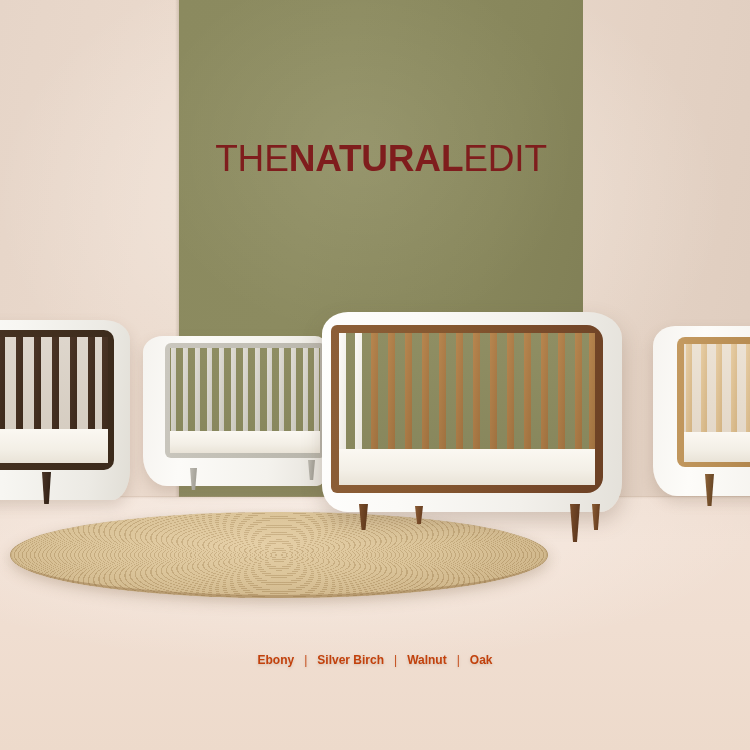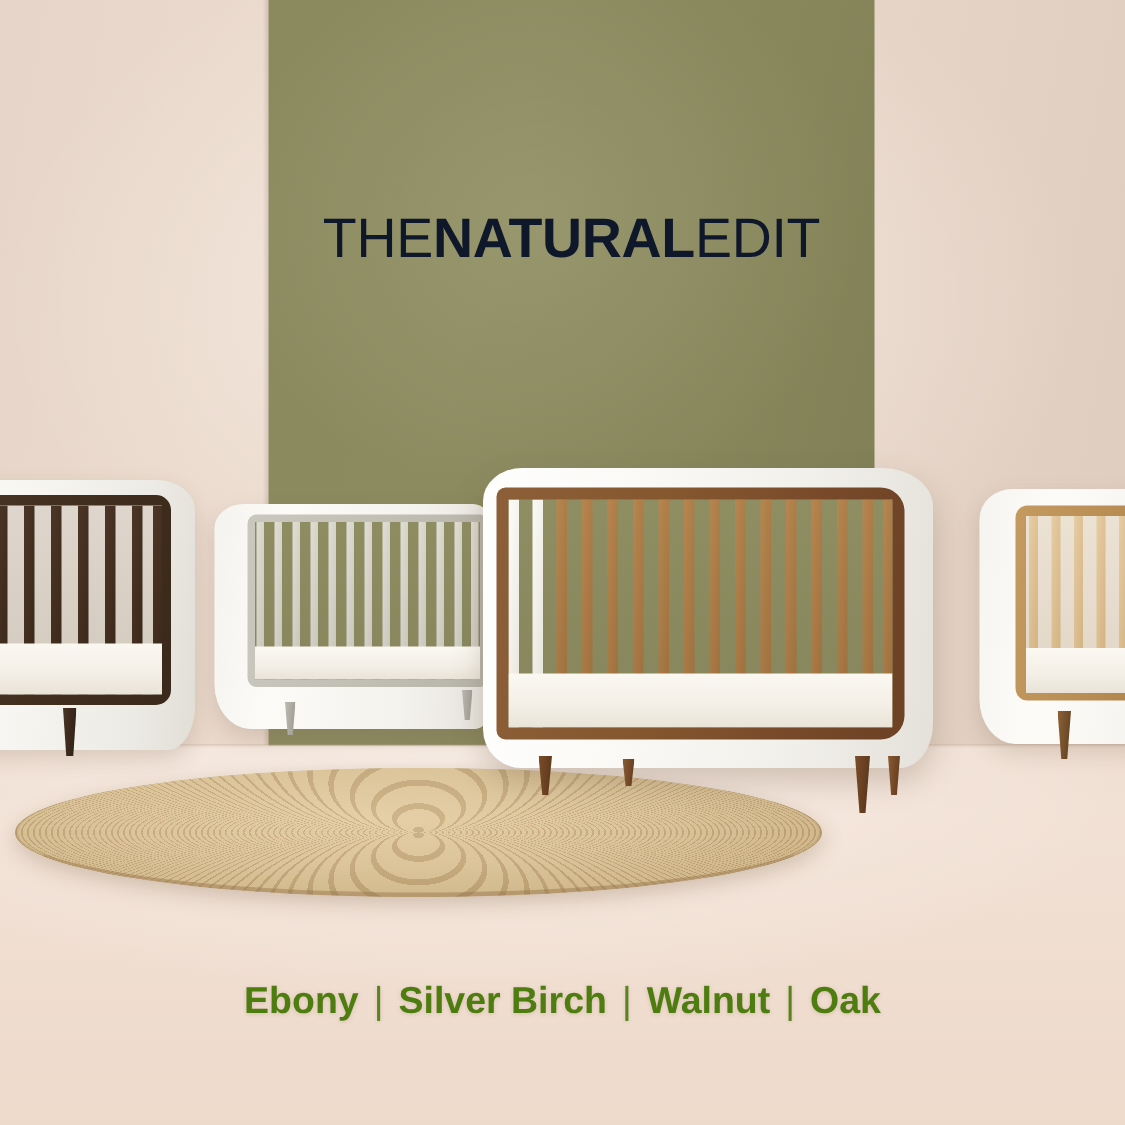--- a/index.html
+++ b/index.html
@@ -37,21 +37,21 @@
       linear-gradient(180deg,#efded2 0%,#f1e0d4 18%,#f0ded1 52%,#eddacb 100%);
   }
   .floor-line{
     position:absolute;left:0;width:750px;height:3px;
     background:linear-gradient(180deg,rgba(190,165,145,.30),rgba(190,165,145,0));
   }
 
   
   .title-wrap{position:absolute;text-align:center;left:179px;width:404px;}
   .headline{
-    color:#0f172a;font-size:37px;line-height:1;white-space:nowrap;
+    color:#7f1d1d;font-size:37px;line-height:1;white-space:nowrap;
     letter-spacing:-0.2px;
     text-align:center;
   }
   .headline .lt{font-weight:300;}
   .headline .bd{font-weight:700;}
   .subline{
     color:#fbf7f0;font-size:20px;font-weight:300;
     letter-spacing:12.5px;margin-top:17px;padding-left:13px;white-space:nowrap;
   }
 
@@ -95,21 +95,21 @@
   }
   .leg{position:absolute;}
   .brand{
     position:absolute;color:rgba(150,135,120,.45);
     font-size:5px;letter-spacing:.6px;font-weight:700;
   }
 
   
   .caption{
     position:absolute;left:0;width:750px;text-align:center;
-    color:#4d7c0f;font-size:25px;font-weight:700;white-space:nowrap;
+    color:#c2410c;font-size:12px;font-weight:700;white-space:nowrap;
     text-shadow:0 1px 3px rgba(150,110,85,.28);
   }
   .caption .sep{font-weight:400;opacity:.92;padding:0 8px;}
   .caption .w{padding:0 2px;}
 </style>
 </head>
 <body>
 
 <div id="scene">
 

